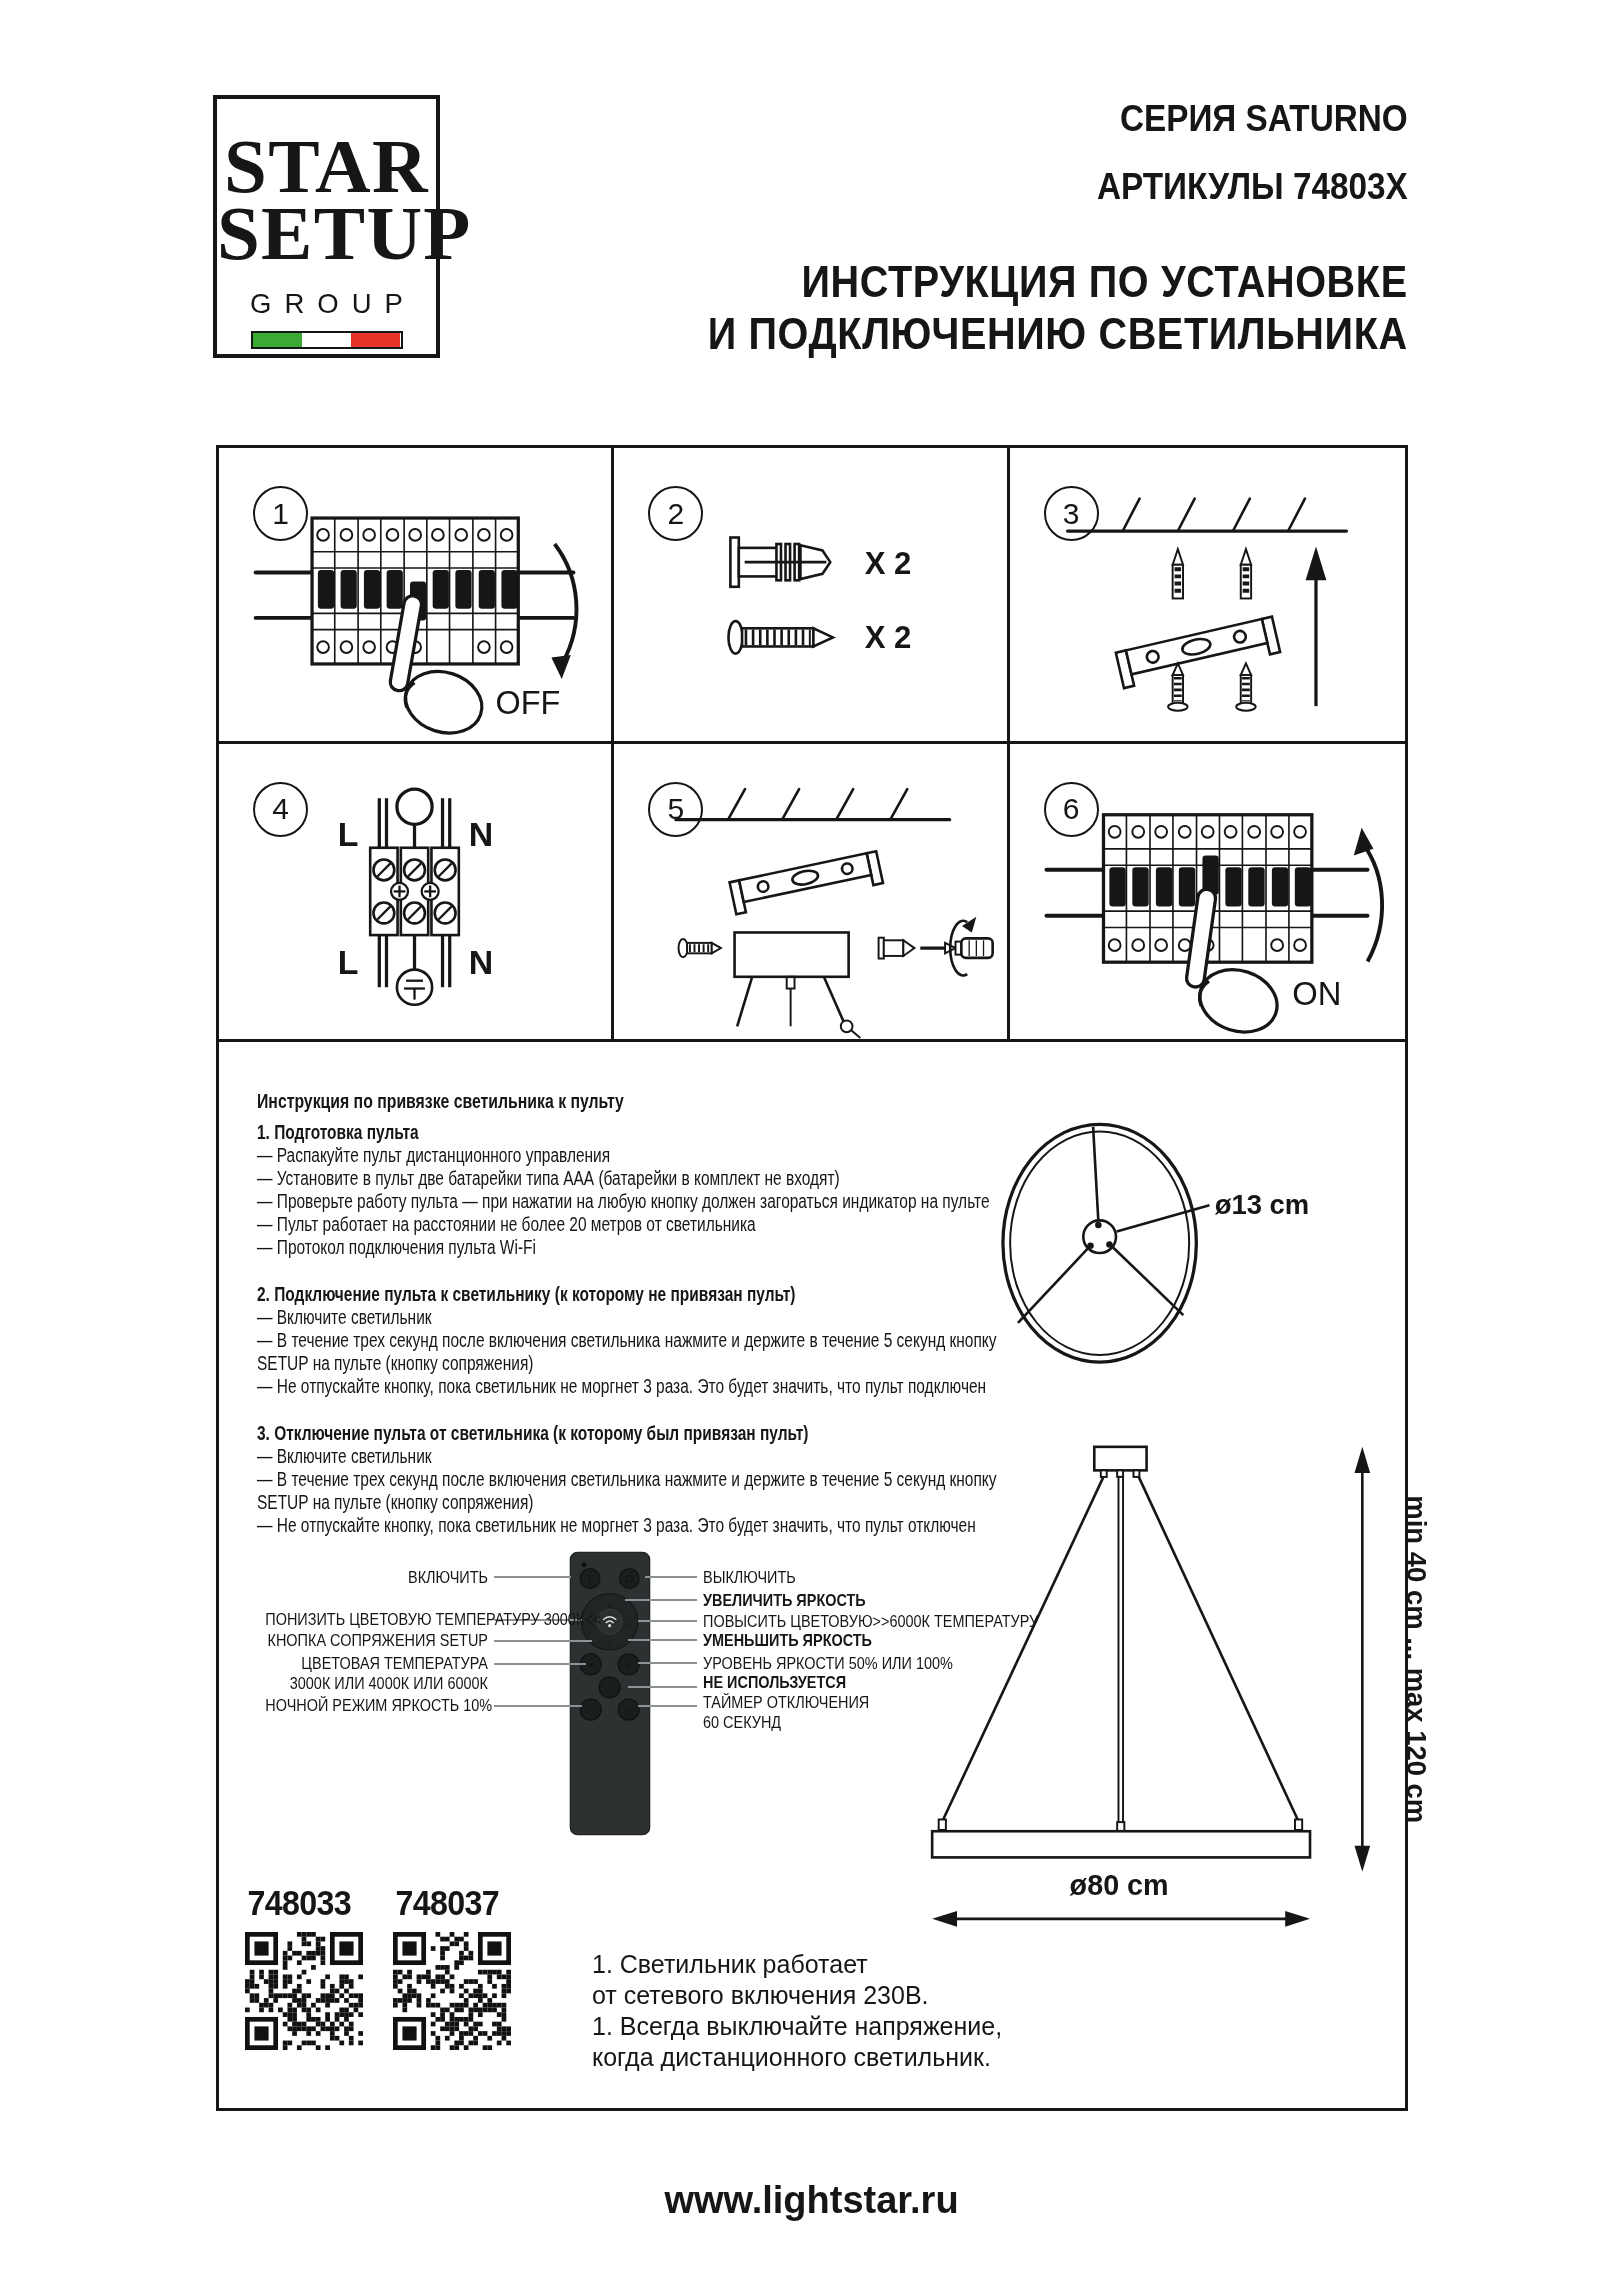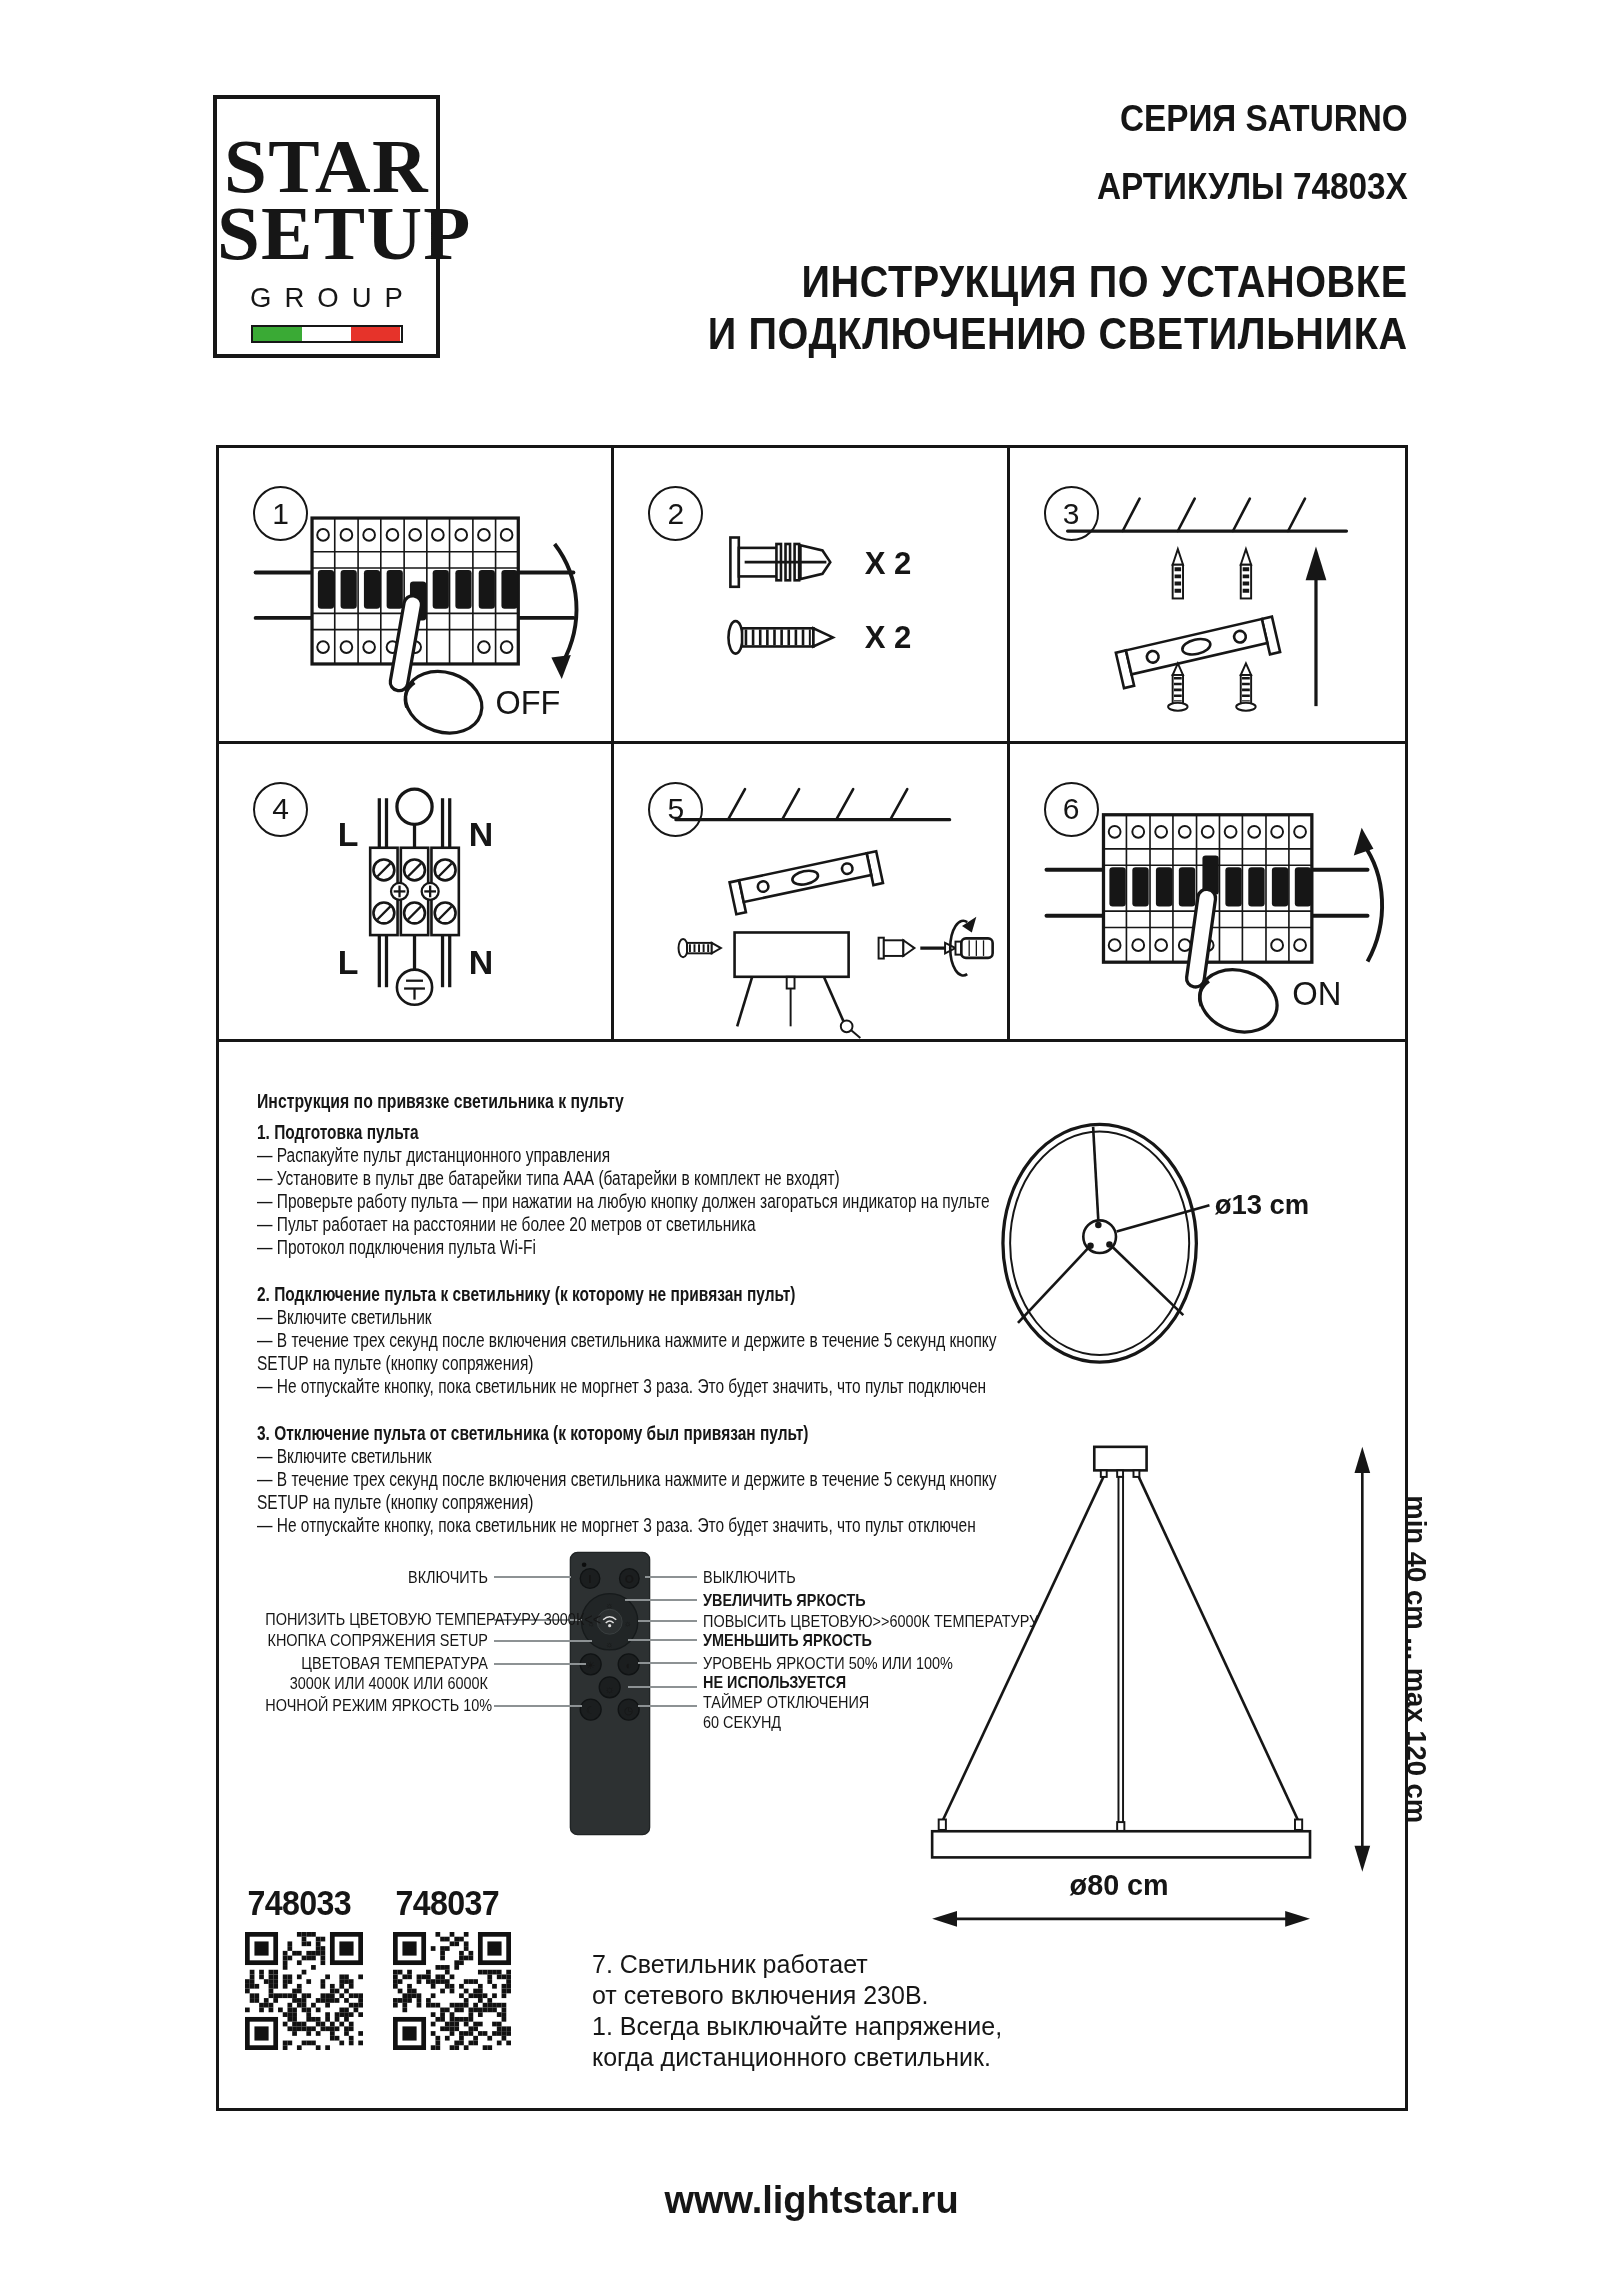--- a/index.html
+++ b/index.html
@@ -4,21 +4,21 @@
 <style>
   *{box-sizing:border-box;margin:0;padding:0}
   html,body{background:#fff}
   body{width:1623px;height:2295px;position:relative;font-family:"Liberation Sans",sans-serif;color:#161616;overflow:hidden}
   .abs{position:absolute}
   .b{font-weight:bold}
   
   #logo{left:213px;top:95px;width:227px;height:263px;border:4.6px solid #161616;text-align:center;font-family:"Liberation Serif",serif}
   #logo .big{font-size:77px;font-weight:bold;line-height:67px;letter-spacing:1.3px}
   #logo .big:first-child{margin-top:34px}
-  #logo .group{font-family:"Liberation Sans",sans-serif;font-size:27.5px;letter-spacing:13px;margin-top:15px;text-indent:13px}
+  #logo .group{font-family:"Liberation Sans",sans-serif;font-size:27.5px;letter-spacing:13px;margin-top:21px;text-indent:13px}
   #flag{width:152px;height:18.3px;margin:10.5px auto 0;border:2px solid #161616;display:flex}
   #flag div{flex:1}
   
   #titleblock{right:215px;top:98px;text-align:right;transform:scaleX(.9);transform-origin:top right;white-space:nowrap}
   #titleblock .t1{font-size:37px;font-weight:bold;margin-bottom:26px}
   #titleblock .t2{font-size:37px;font-weight:bold;margin-bottom:48px}
   #titleblock .h{font-size:44px;font-weight:bold;line-height:52px;letter-spacing:0.7px}
   
   #steps{left:216px;top:445px;width:1192px;height:597px;border:3.3px solid #161616;display:grid;grid-template-columns:1fr 1fr 1fr;grid-template-rows:1fr 1fr}
   .cell{position:relative;border-right:3.3px solid #161616;border-bottom:3.3px solid #161616}
@@ -936,20 +936,20 @@
       <rect x="14.4" y="14.4" width="21.6" height="21.6" fill="#111"></rect>
       <rect x="129.6" y="0" width="50.4" height="50.4" fill="#111"></rect>
       <rect x="136.8" y="7.2" width="36" height="36" fill="#fff"></rect>
       <rect x="144" y="14.4" width="21.6" height="21.6" fill="#111"></rect>
       <rect x="0" y="129.6" width="50.4" height="50.4" fill="#111"></rect>
       <rect x="7.2" y="136.8" width="36" height="36" fill="#fff"></rect>
       <rect x="14.4" y="144" width="21.6" height="21.6" fill="#111"></rect>
     </svg></div>
 
 <div class="abs" id="notes">
-  <div>7. Светильник работает</div>
+  <div>1. Светильник работает</div>
   <div>от сетевого включения 230В.</div>
   <div>1. Всегда выключайте напряжение,</div>
   <div>когда дистанционного светильник.</div>
 </div>
 
 <div class="abs" id="footer">www.lightstar.ru</div>
 
 
 </body></html>

